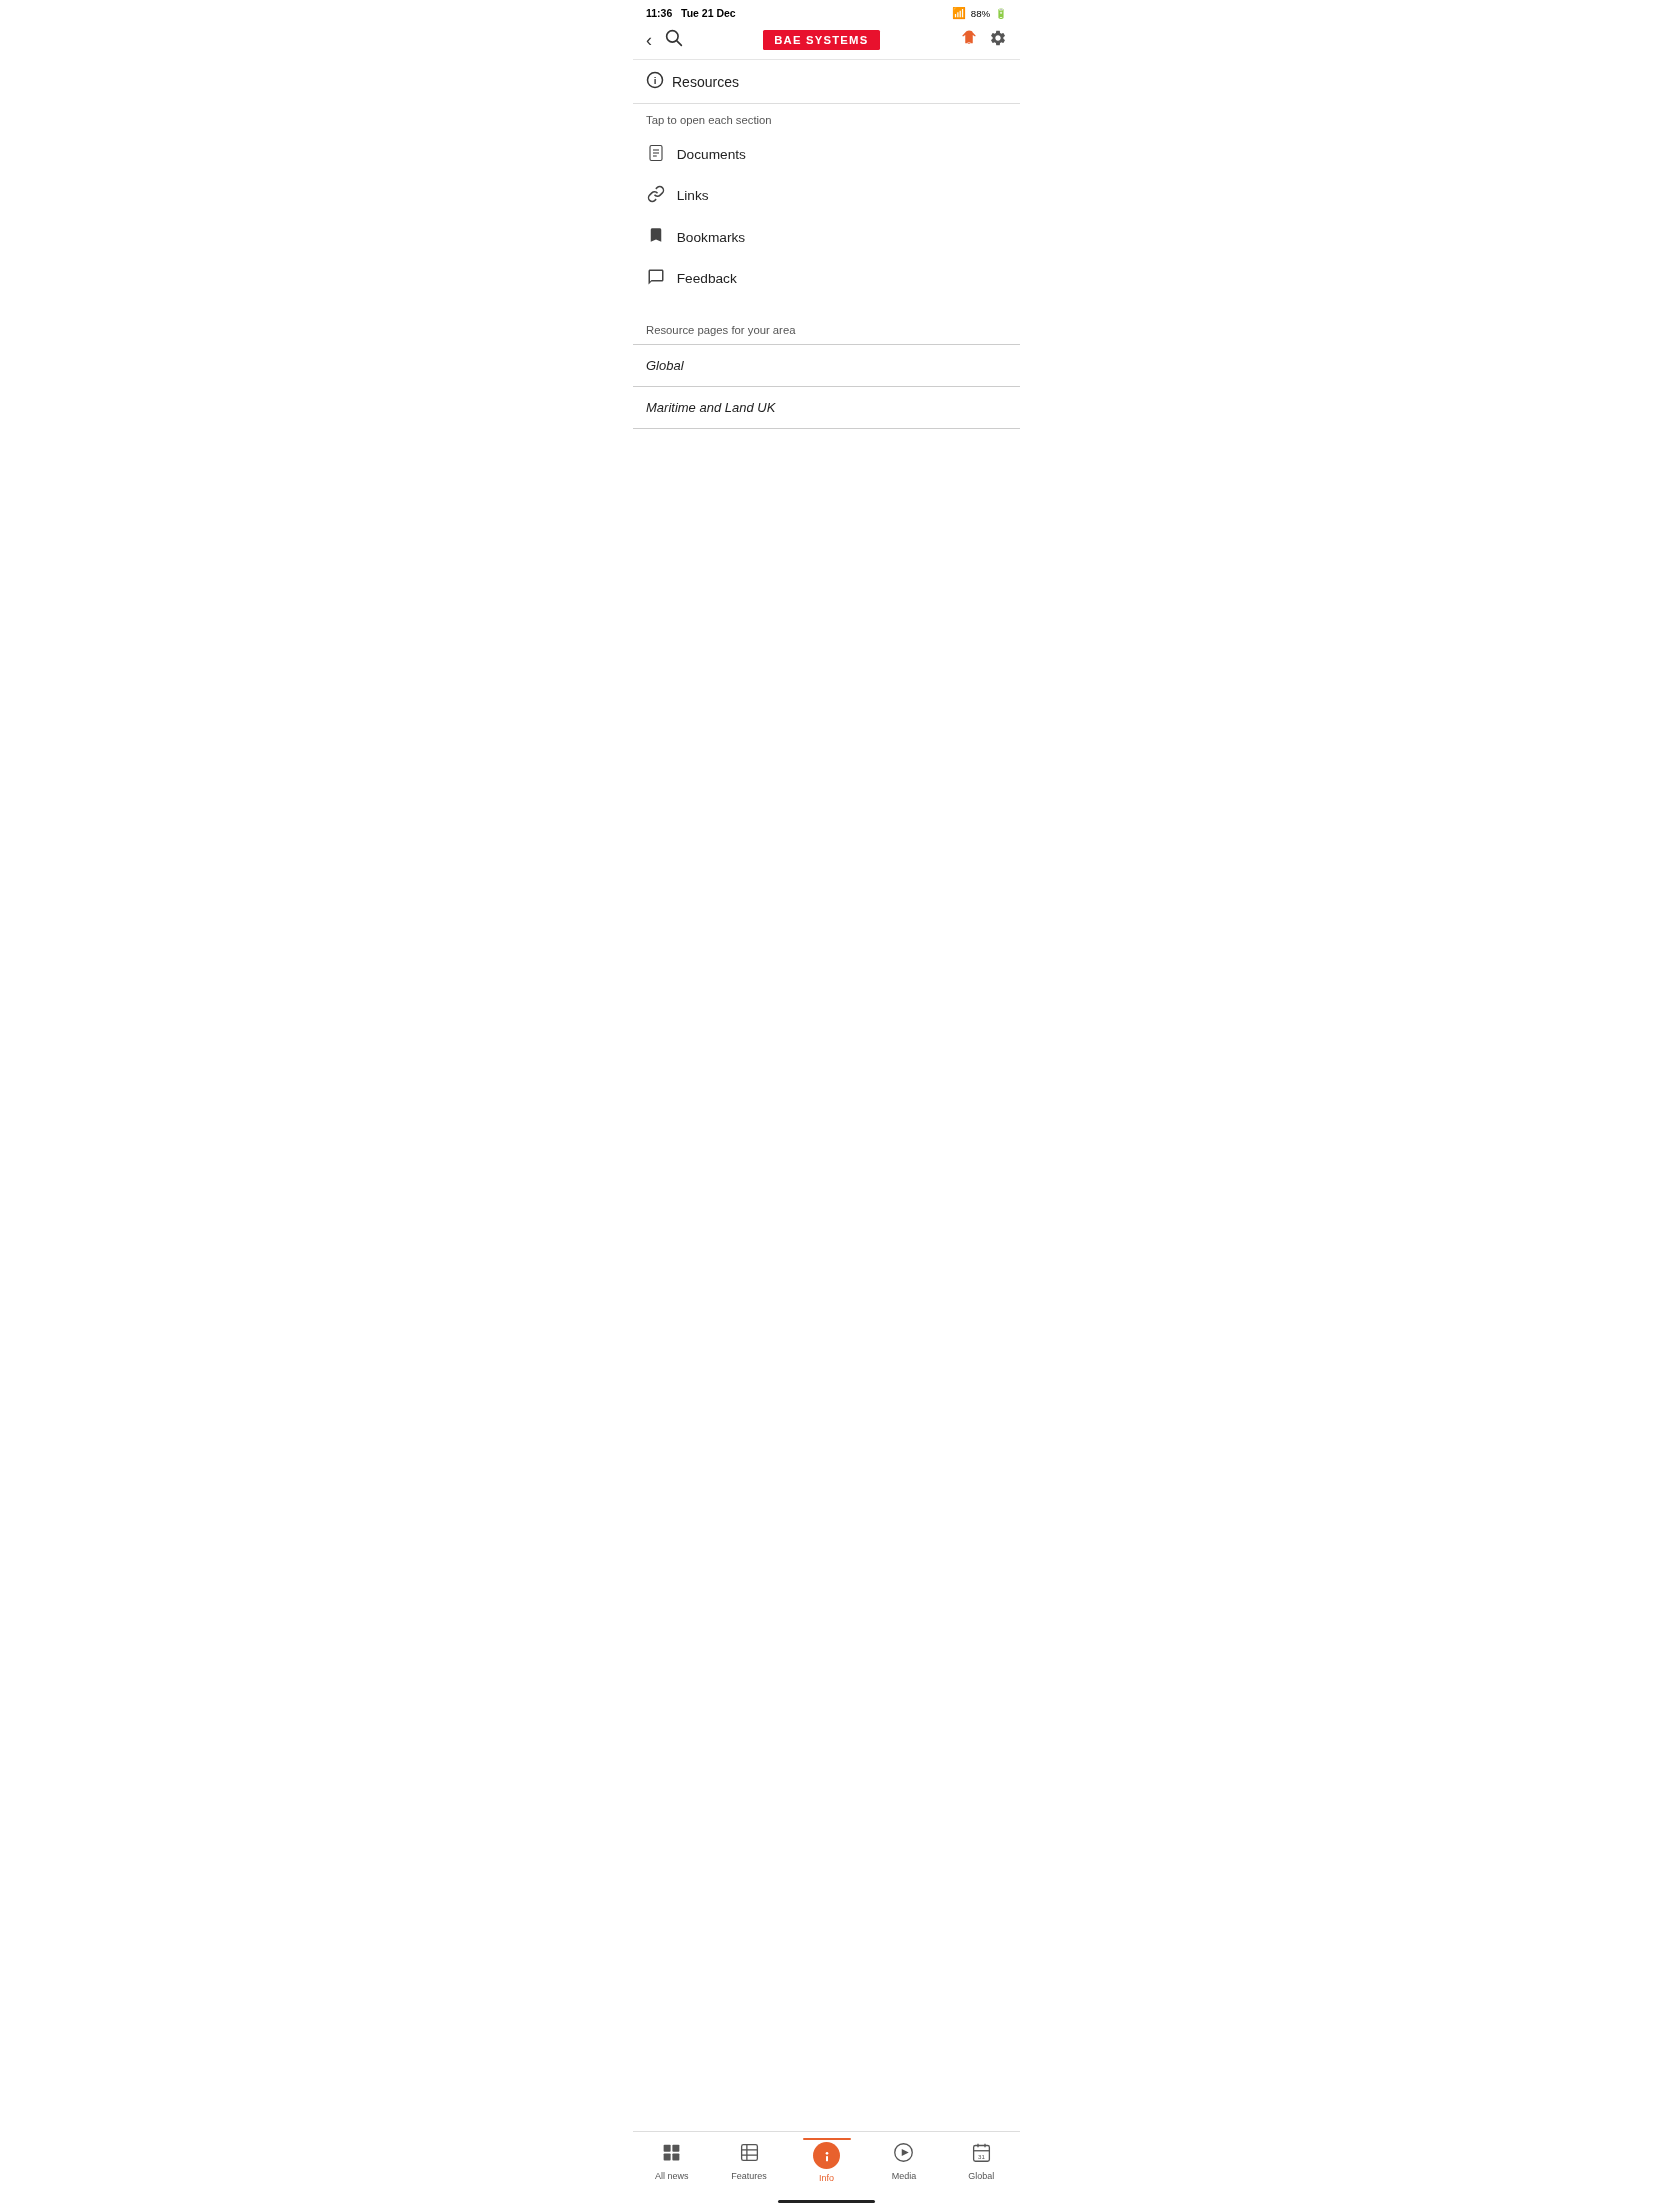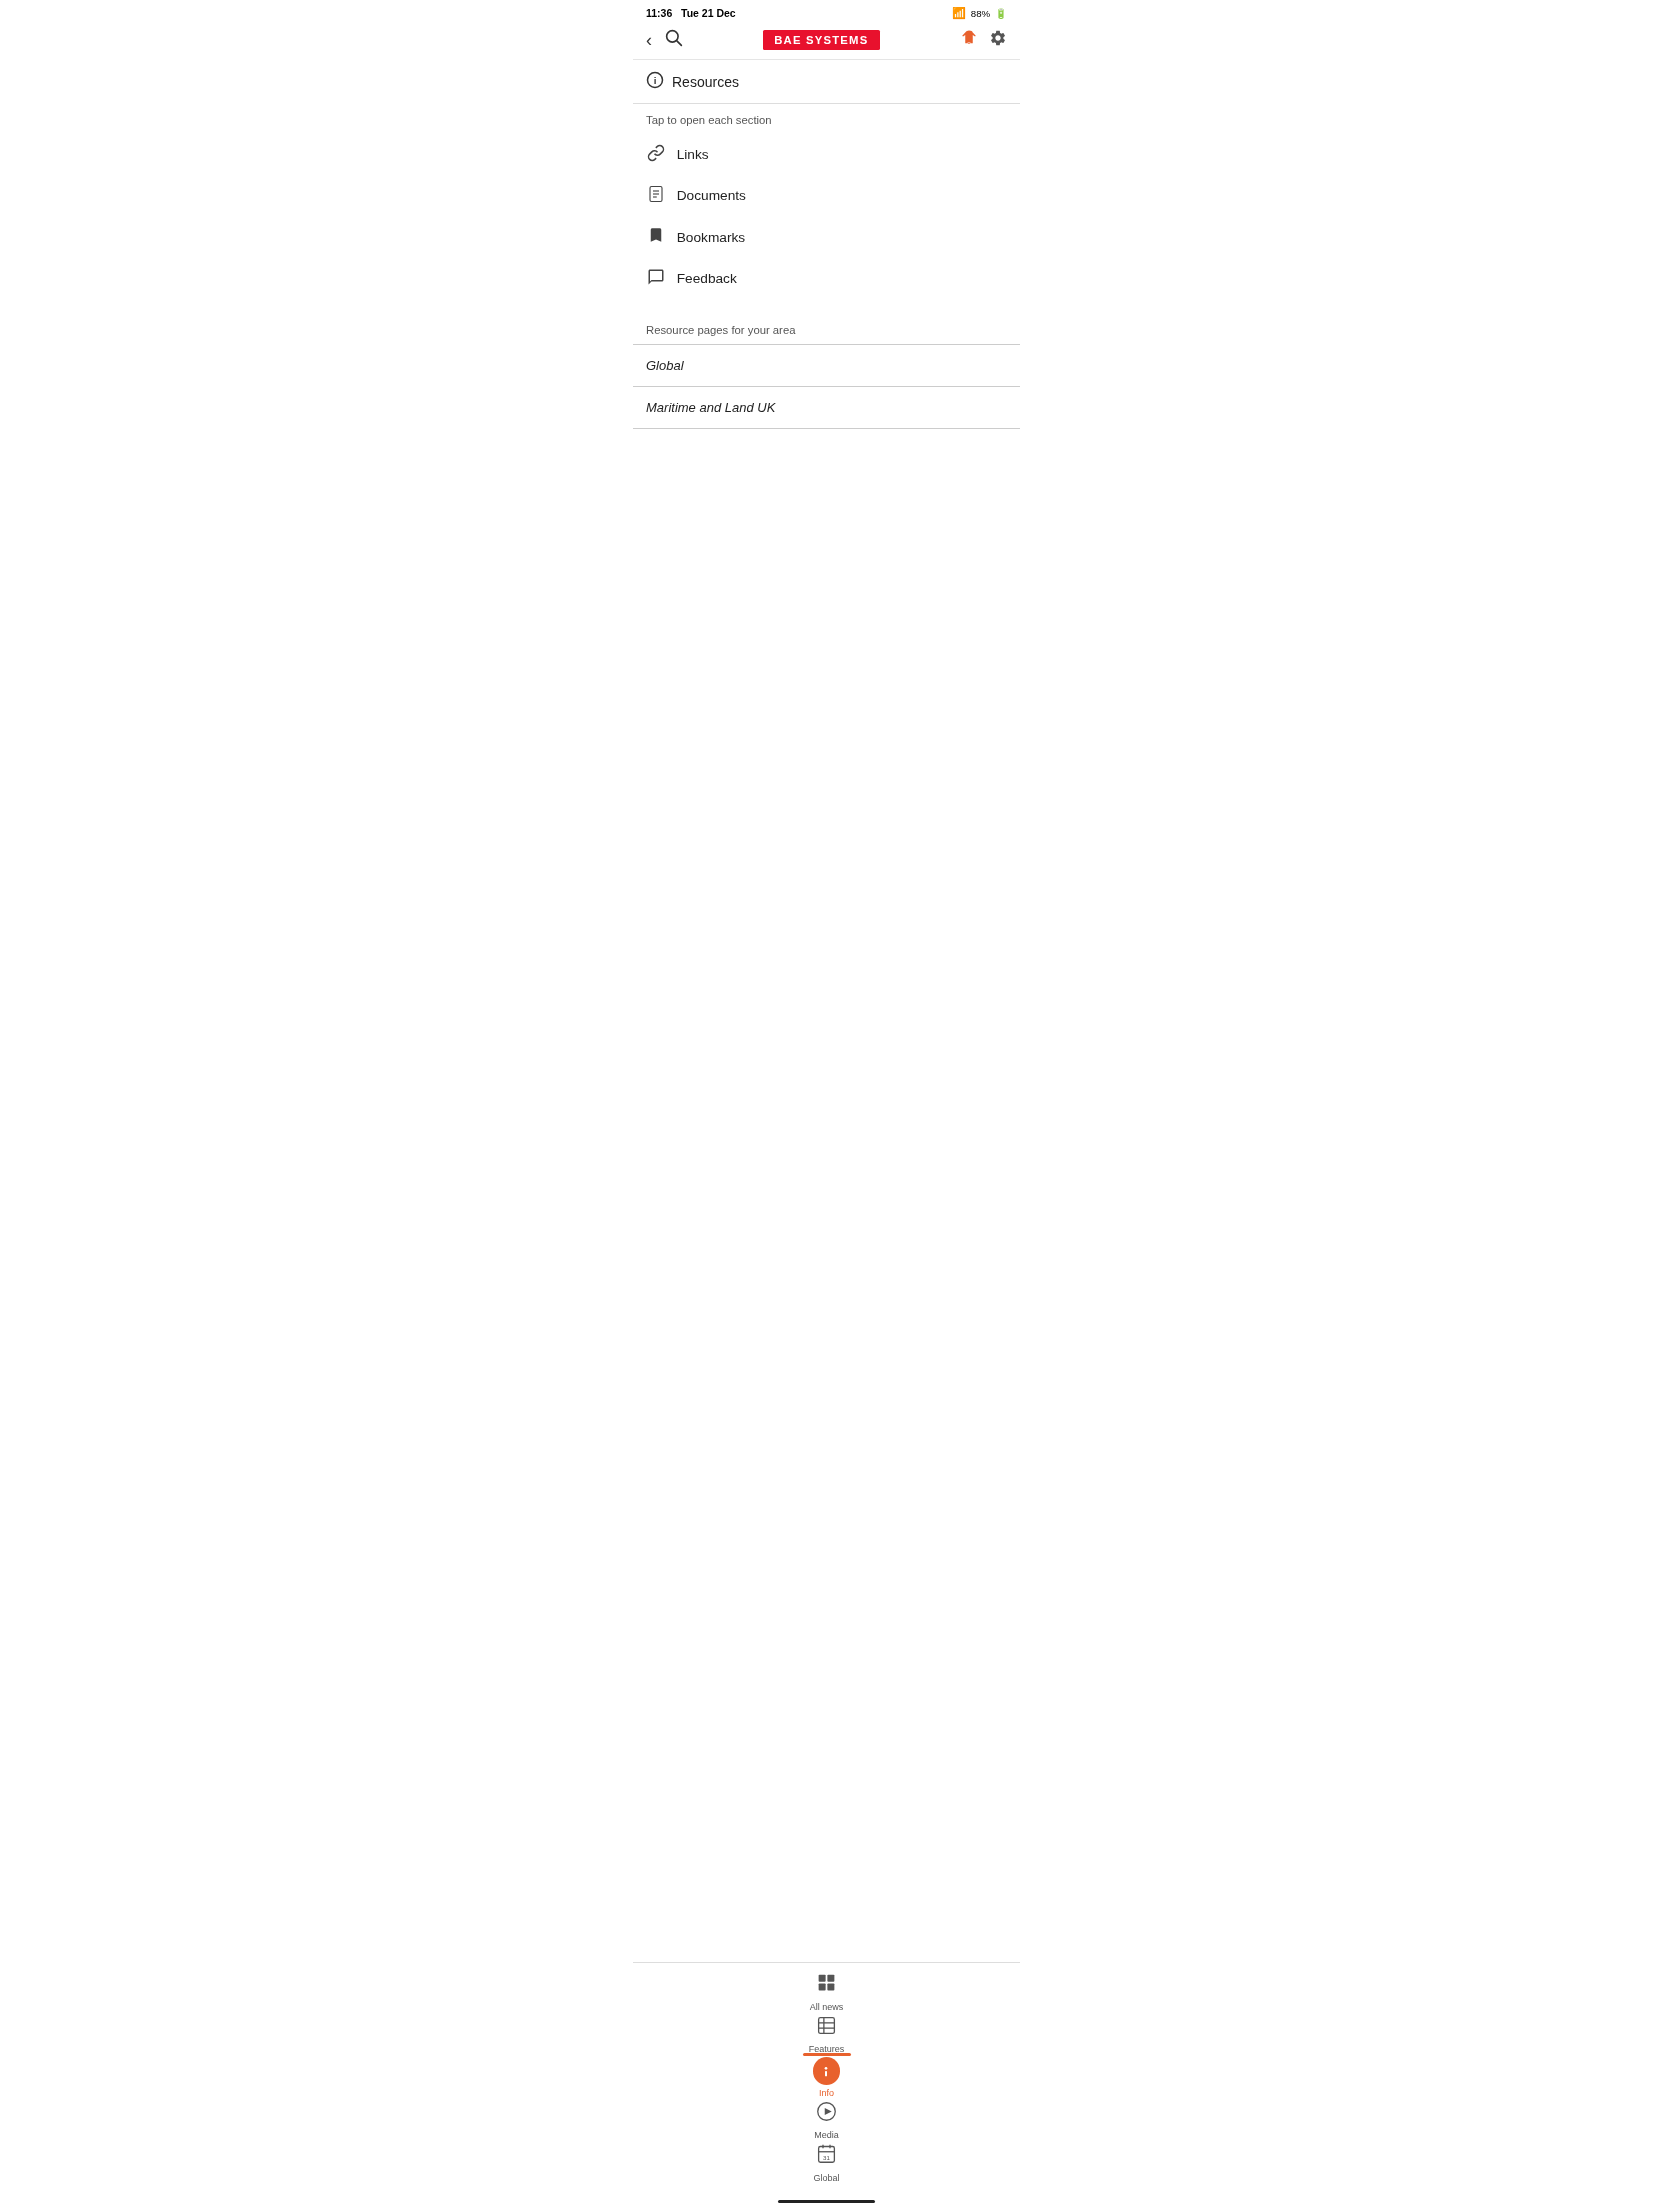--- a/index.html
+++ b/index.html
@@ -160,21 +160,20 @@
 
     
     .spacer { flex: 1; }
 
     
     .tab-bar {
       display: flex;
       border-top: 0.8px solid #ddd;
       background: #fff;
       padding: 6.5px 0 14.5px;
-      flex-direction: column;
     }
     .tab-item {
       flex: 1;
       display: flex;
       flex-direction: column;
       align-items: center;
       gap: 3.2px;
       cursor: pointer;
       padding-top: 3.2px;
     }
@@ -280,37 +279,37 @@
     </svg>
   </span>
   <span class="heading-title">Resources</span>
 </div>
 
 <div class="subtitle">Tap to open each section</div>
 
 <ul class="menu-list">
   <li class="menu-item">
     <span class="menu-item-icon">
-      <svg width="18" height="18" viewBox="0 0 24 24" fill="none" stroke="#444" stroke-width="2">
-        <path d="M10 13a5 5 0 0 0 7.54.54l3-3a5 5 0 0 0-7.07-7.07l-1.72 1.71"></path>
-        <path d="M14 11a5 5 0 0 0-7.54-.54l-3 3a5 5 0 0 0 7.07 7.07l1.71-1.71"></path>
-      </svg>
-    </span>
-    <span class="menu-item-label">Links</span>
-  </li>
-  <li class="menu-item">
-    <span class="menu-item-icon">
       <svg width="18" height="18" viewBox="0 0 24 24" fill="#444">
         <rect x="4" y="2" width="16" height="20" rx="2" stroke="#444" stroke-width="1.5" fill="none"></rect>
         <line x1="8" y1="8" x2="16" y2="8" stroke="#444" stroke-width="1.5"></line>
         <line x1="8" y1="12" x2="16" y2="12" stroke="#444" stroke-width="1.5"></line>
         <line x1="8" y1="16" x2="13" y2="16" stroke="#444" stroke-width="1.5"></line>
       </svg>
     </span>
     <span class="menu-item-label">Documents</span>
+  </li>
+  <li class="menu-item">
+    <span class="menu-item-icon">
+      <svg width="18" height="18" viewBox="0 0 24 24" fill="none" stroke="#444" stroke-width="2">
+        <path d="M10 13a5 5 0 0 0 7.54.54l3-3a5 5 0 0 0-7.07-7.07l-1.72 1.71"></path>
+        <path d="M14 11a5 5 0 0 0-7.54-.54l-3 3a5 5 0 0 0 7.07 7.07l1.71-1.71"></path>
+      </svg>
+    </span>
+    <span class="menu-item-label">Links</span>
   </li>
   <li class="menu-item">
     <span class="menu-item-icon">
       <svg width="18" height="18" viewBox="0 0 24 24" fill="#444">
         <path d="M17 3H7c-1.1 0-2 .9-2 2v16l7-3 7 3V5c0-1.1-.9-2-2-2z"></path>
       </svg>
     </span>
     <span class="menu-item-label">Bookmarks</span>
   </li>
   <li class="menu-item">

